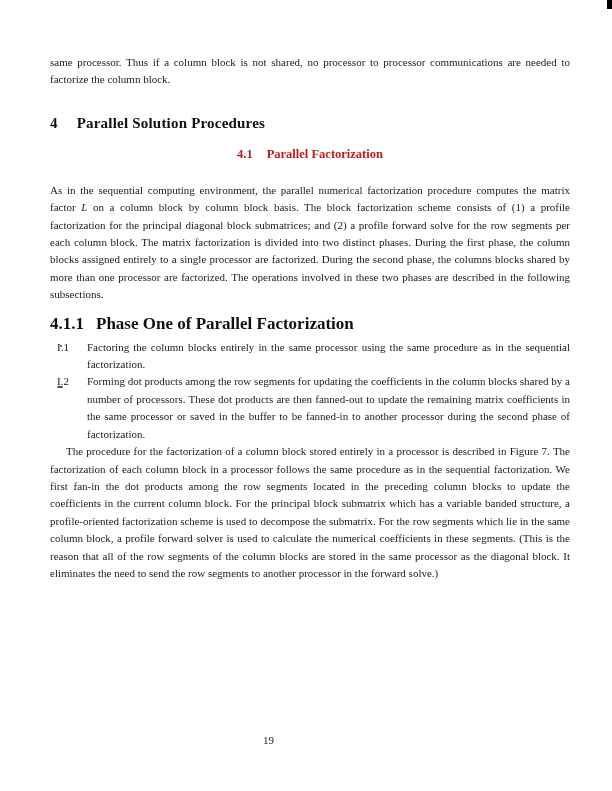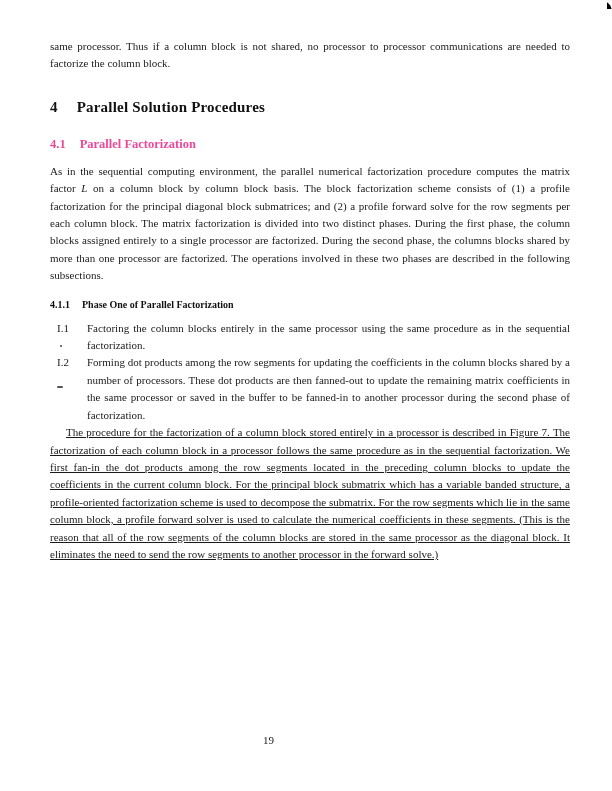--- a/index.html
+++ b/index.html
@@ -1,75 +1,75 @@
 <!DOCTYPE html>
 <html><head>
 <meta charset="utf-8">
 <style>
   * { margin: 0; padding: 0; box-sizing: border-box; }
   html, body { width: 612px; height: 791px; background: #ffffff; }
   .page {
     position: relative;
     width: 612px; height: 791px;
     background: #ffffff;
-    padding: 38px 42px 0 50px;
+    padding: 54px 42px 0 50px;
     font-family: "Liberation Serif", "DejaVu Serif", serif;
     color: #1a1a1a;
     overflow: hidden;
-    border-radius: 12px;
   }
   p.body {
     font-size: 11px;
     line-height: 17.4px;
     text-align: justify;
     color: #1a1a1a;
   }
   h1.h-section {
     margin-top: 24px;
     font-size: 15px;
     line-height: 20px;
     font-weight: bold;
     color: #111;
     letter-spacing: 0.2px;
   }
   h1 .h-num { display: inline-block; margin-right: 19px; }
   h2.h-sub {
-    margin-top: 19px;
+    margin-top: 13px;
     font-size: 12.5px;
     line-height: 16px;
     font-weight: bold;
-    color: #ec4899;
+    color: #b91c1c;
+    text-align: center;
   }
   h2 .h-num { display: inline-block; margin-right: 14px; }
   h3.h-subsub {
     margin-top: 12px;
-    font-size: 10px;
+    font-size: 17px;
     line-height: 15px;
     font-weight: bold;
     color: #111;
   }
   h3 .h-num { display: inline-block; margin-right: 12px; }
-  .mt-p  { margin-top: 11px; }
+  .mt-p  { margin-top: 20px; }
   .mt-p2 { margin-top: 10px; }
   .list { margin-top: 8px; }
   .list-item {
     position: relative;
     padding-left: 37px;
     font-size: 11px;
     line-height: 17.4px;
     text-align: justify;
     margin-top: 0;
   }
   .item-label {
     position: absolute;
     left: 7px;
     top: 0;
   }
   .math { font-style: italic; }
-  .indent { text-indent: 16px; text-decoration: underline; }
+  .indent { text-indent: 16px; }
   .page-number {
     position: absolute;
     left: 263px;
     top: 734px;
     font-size: 11px;
     color: #1a1a1a;
   }
   .corner-mark {
     position: absolute;
     right: 0; top: 0;

